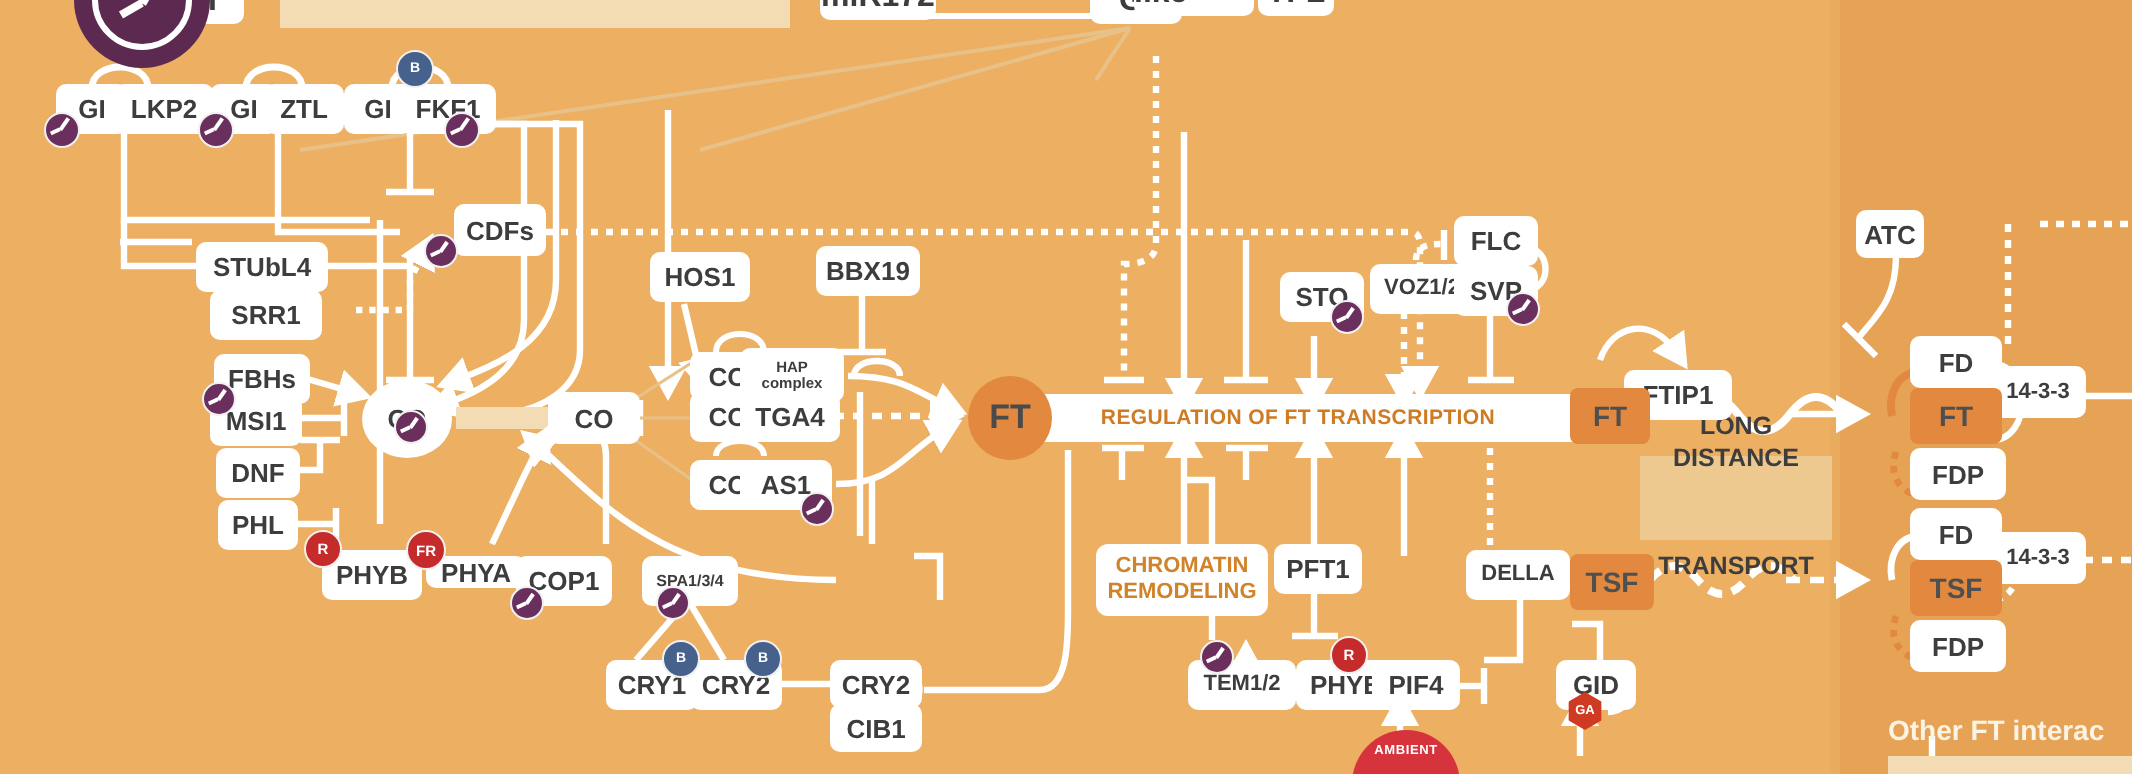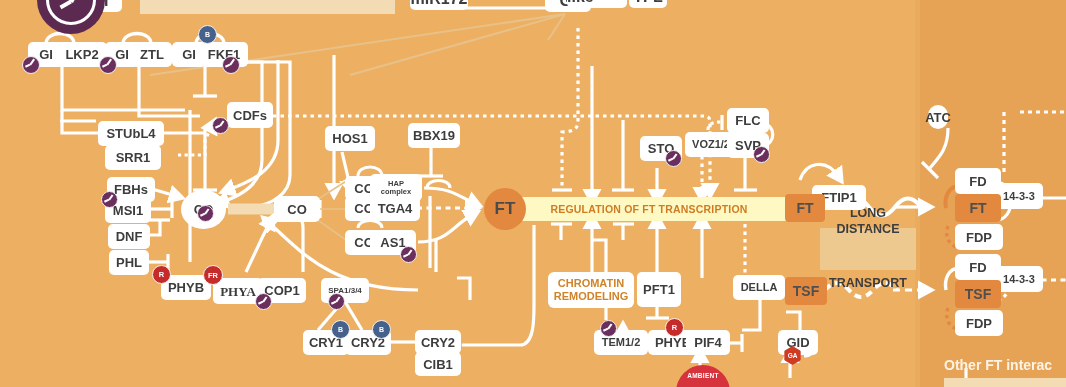--- a/index.html
+++ b/index.html
@@ -30,21 +30,21 @@
     position:absolute;border-radius:50%;background:#e2893f;
     color:#4a4a4a;font-weight:bold;font-size:17px;
     display:flex;align-items:center;justify-content:center;z-index:6;
   }
   .orange-box{
     position:absolute;background:#e2893f;border-radius:4px;
     color:#4f4f4f;font-weight:bold;font-size:14px;
     display:flex;align-items:center;justify-content:center;z-index:6;
   }
   .bar-reg{
-    position:absolute;background:#fef9c3;
+    position:absolute;background:#ffffff;
     display:flex;align-items:center;justify-content:center;
     color:#cf7b23;font-weight:bold;font-size:10.5px;letter-spacing:.2px;
     z-index:3;
   }
   .bar-plain{position:absolute;background:#f3dcb4;z-index:3;}
   .ldt{
     position:absolute;background:#edc98f;
     color:#3d3d3d;font-weight:bold;font-size:12.5px;text-align:center;
     display:flex;align-items:center;justify-content:center;
     line-height:1.25;z-index:3;
@@ -456,21 +456,21 @@
   </div>
   <div class="badge clock" style="left:753px;top:146px;width:15px;height:15px;">
     <div class="clock-face"></div>
   </div>
 
   <div class="chromatin" style="left:548px;top:272px;width:86px;height:36px;flex-direction:column;">
     <span>CHROMATIN</span>
     <span>REMODELING</span>
   </div>
 
-  <div class="node md" style="left:637px;top:272px;width:44px;height:35px;">
+  <div class="node md" style="left:637px;top:272px;width:44px;height:25px;">
     <span>PFT1</span>
   </div>
 
   <div class="node sm" style="left:594px;top:330px;width:54px;height:25px;">
     <span>TEM1/2</span>
   </div>
   <div class="badge clock" style="left:600px;top:320px;width:15px;height:15px;">
     <div class="clock-face"></div>
   </div>
 
@@ -500,21 +500,21 @@
     <div class="t">AMBIENT</div>
   </div>
 
   <div class="node md" style="left:161px;top:275px;width:50px;height:25px;">
     <span>PHYB</span>
   </div>
   <div class="badge red" style="left:152px;top:265px;width:17px;height:17px;">
     <span>R</span>
   </div>
 
-  <div class="node md" style="left:213px;top:278px;width:50px;height:26px;font-family:Liberation Serif, serif;">
+  <div class="node md" style="left:213px;top:278px;width:50px;height:16px;">
     <span>PHYA</span>
   </div>
   <div class="badge red" style="left:203px;top:265px;width:18px;height:18px;">
     <span>FR</span>
   </div>
 
   <div class="node md" style="left:258px;top:278px;width:48px;height:25px;">
     <span>COP1</span>
   </div>
   <div class="node tiny" style="left:295px;top:278px;width:48px;height:25px;">
@@ -558,21 +558,21 @@
 
   <div class="ldt" style="left:820px;top:228px;width:96px;height:42px;flex-direction:column;gap:39px;">
     <span>LONG DISTANCE</span>
     <span>TRANSPORT</span>
   </div>
 
   <div class="orange-box" style="left:785px;top:277px;width:42px;height:28px;">
     <span>TSF</span>
   </div>
 
-  <div class="node md" style="left:928px;top:105px;width:20px;height:24px;border-radius:11px;">
+  <div class="node md" style="left:928px;top:105px;width:34px;height:24px;">
     <span>ATC</span>
   </div>
 
   <div class="node md" style="left:955px;top:168px;width:46px;height:26px;">
     <span>FD</span>
   </div>
   <div class="orange-box" style="left:955px;top:194px;width:46px;height:28px;">
     <span>FT</span>
   </div>
   <div class="node sm" style="left:995px;top:183px;width:48px;height:26px;">

